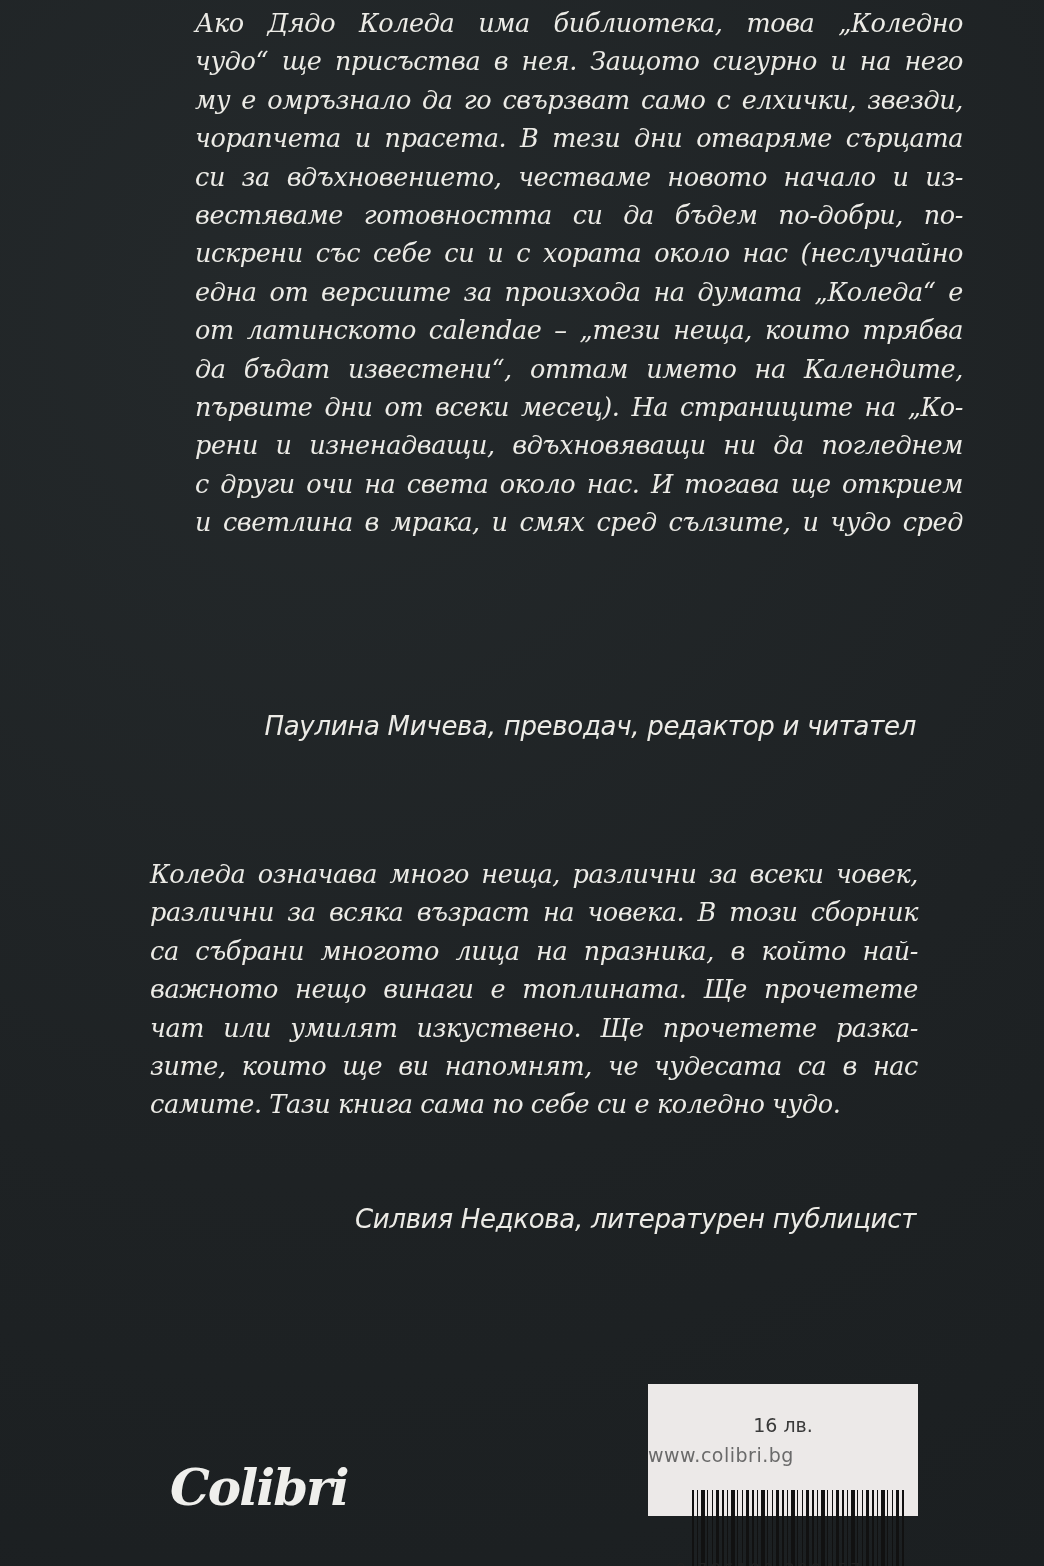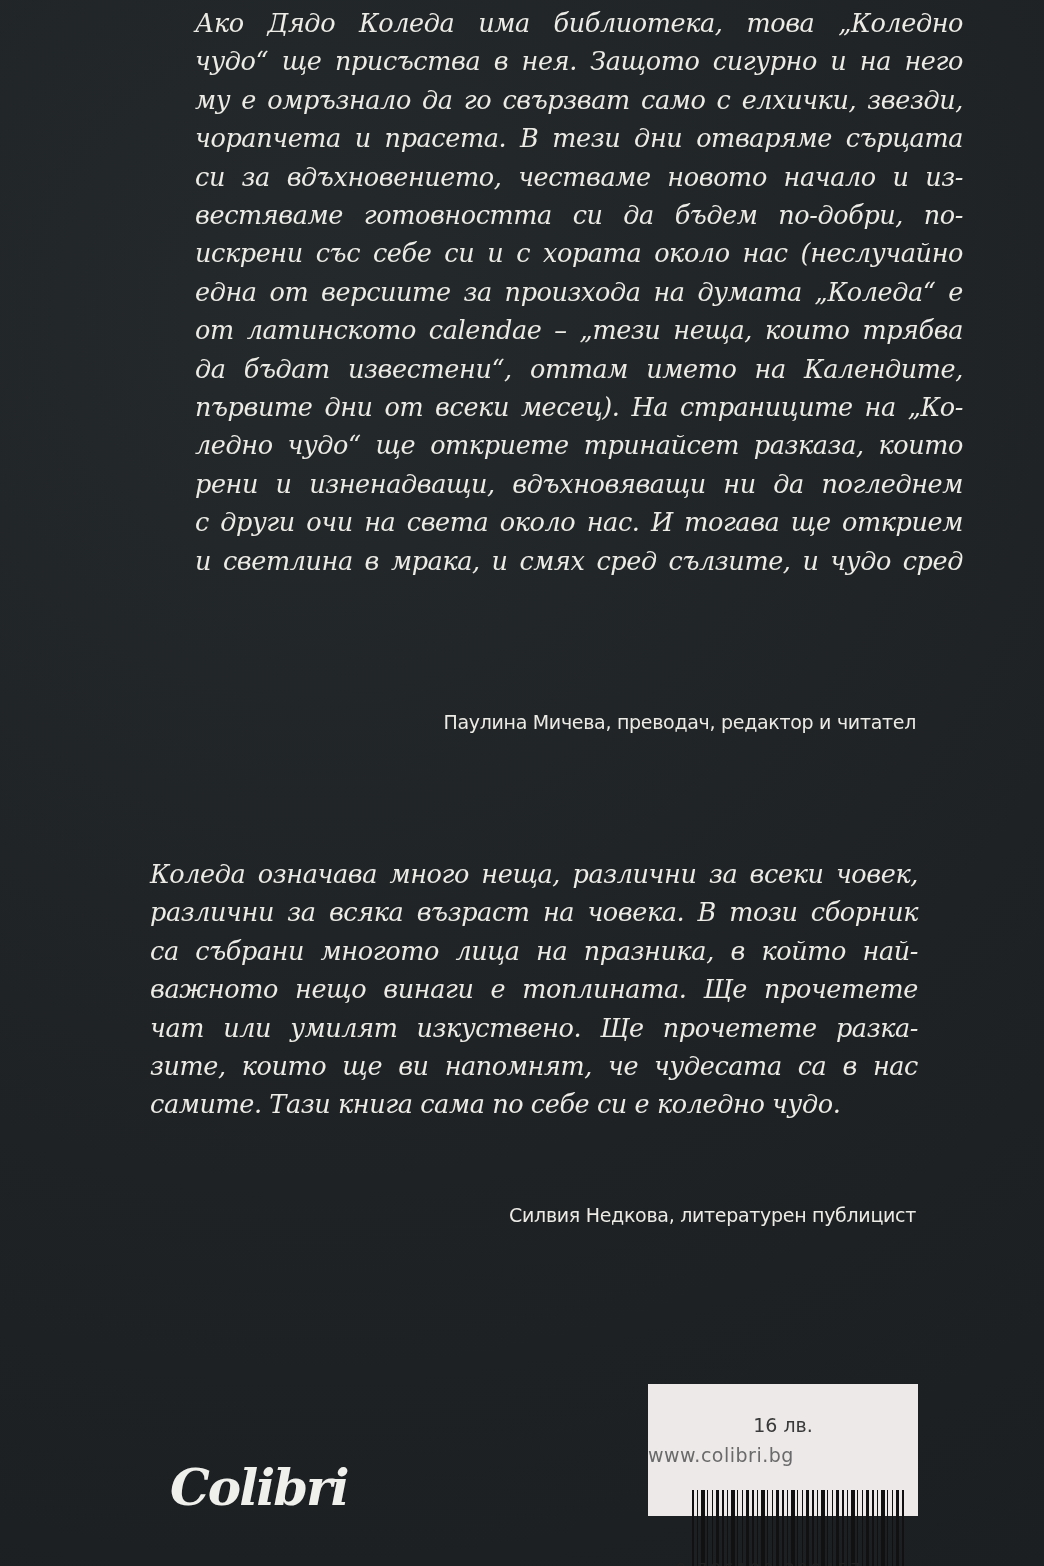--- a/index.html
+++ b/index.html
@@ -18,22 +18,23 @@
     line-height: 38.4px;
     letter-spacing: -0.4px;
     color: #ecebe6;
   }
   .blurb .line { display: block; white-space: nowrap; text-align: justify; text-align-last: justify; }
   .blurb .line.last { text-align-last: left; }
   #blurb-1 { top: 133px; transform: translateY(-100%); top: 4px; margin-left: 45px; }
   .attribution {
     position: absolute; right: 128px;
     font-family: "DejaVu Sans", sans-serif;
-    font-size: 19px; color: #ecebe6; white-space: nowrap;
+    font-size: 26px; color: #ecebe6; white-space: nowrap;
     letter-spacing: -0.3px;
+    font-style: italic;
   }
   .logo {
     position: absolute; left: 150px; top: 1458px;
     font-family: "DejaVu Serif", serif; font-style: italic;
     font-size: 50px; color: #efefec; letter-spacing: -2px;
     font-weight: bold;
     margin-left: 20px;
   }
   .price-box {
     position: absolute; left: 648px; top: 1384px; width: 270px; height: 132px;
@@ -67,21 +68,20 @@
   <span class="line">чудо“ ще присъства в нея. Защото сигурно и на него</span>
   <span class="line">му е омръзнало да го свързват само с елхички, звезди,</span>
   <span class="line">чорапчета и прасета. В тези дни отваряме сърцата</span>
   <span class="line">си за вдъхновението, честваме новото начало и из-</span>
   <span class="line">вестяваме готовността си да бъдем по-добри, по-</span>
   <span class="line">искрени със себе си и с хората около нас (неслучайно</span>
   <span class="line">една от версиите за произхода на думата „Коледа“ е</span>
   <span class="line">от латинското calendae – „тези неща, които трябва</span>
   <span class="line">да бъдат известени“, оттам името на Календите,</span>
   <span class="line">първите дни от всеки месец). На страниците на „Ко-</span>
-  <span class="line">ледно чудо“ ще откриете тринайсет разказа, които</span>
   <span class="line">рени и изненадващи, вдъхновяващи ни да погледнем</span>
   <span class="line">с други очи на света около нас. И тогава ще открием</span>
   <span class="line">и светлина в мрака, и смях сред сълзите, и чудо сред</span>
 </div>
 
 <div class="attribution" style="top:711px;">Паулина Мичева, преводач, редактор и читател</div>
 
 <div class="blurb" id="blurb-2" style="top:855px;">
   <span class="line">Коледа означава много неща, различни за всеки човек,</span>
   <span class="line">различни за всяка възраст на човека. В този сборник</span>

